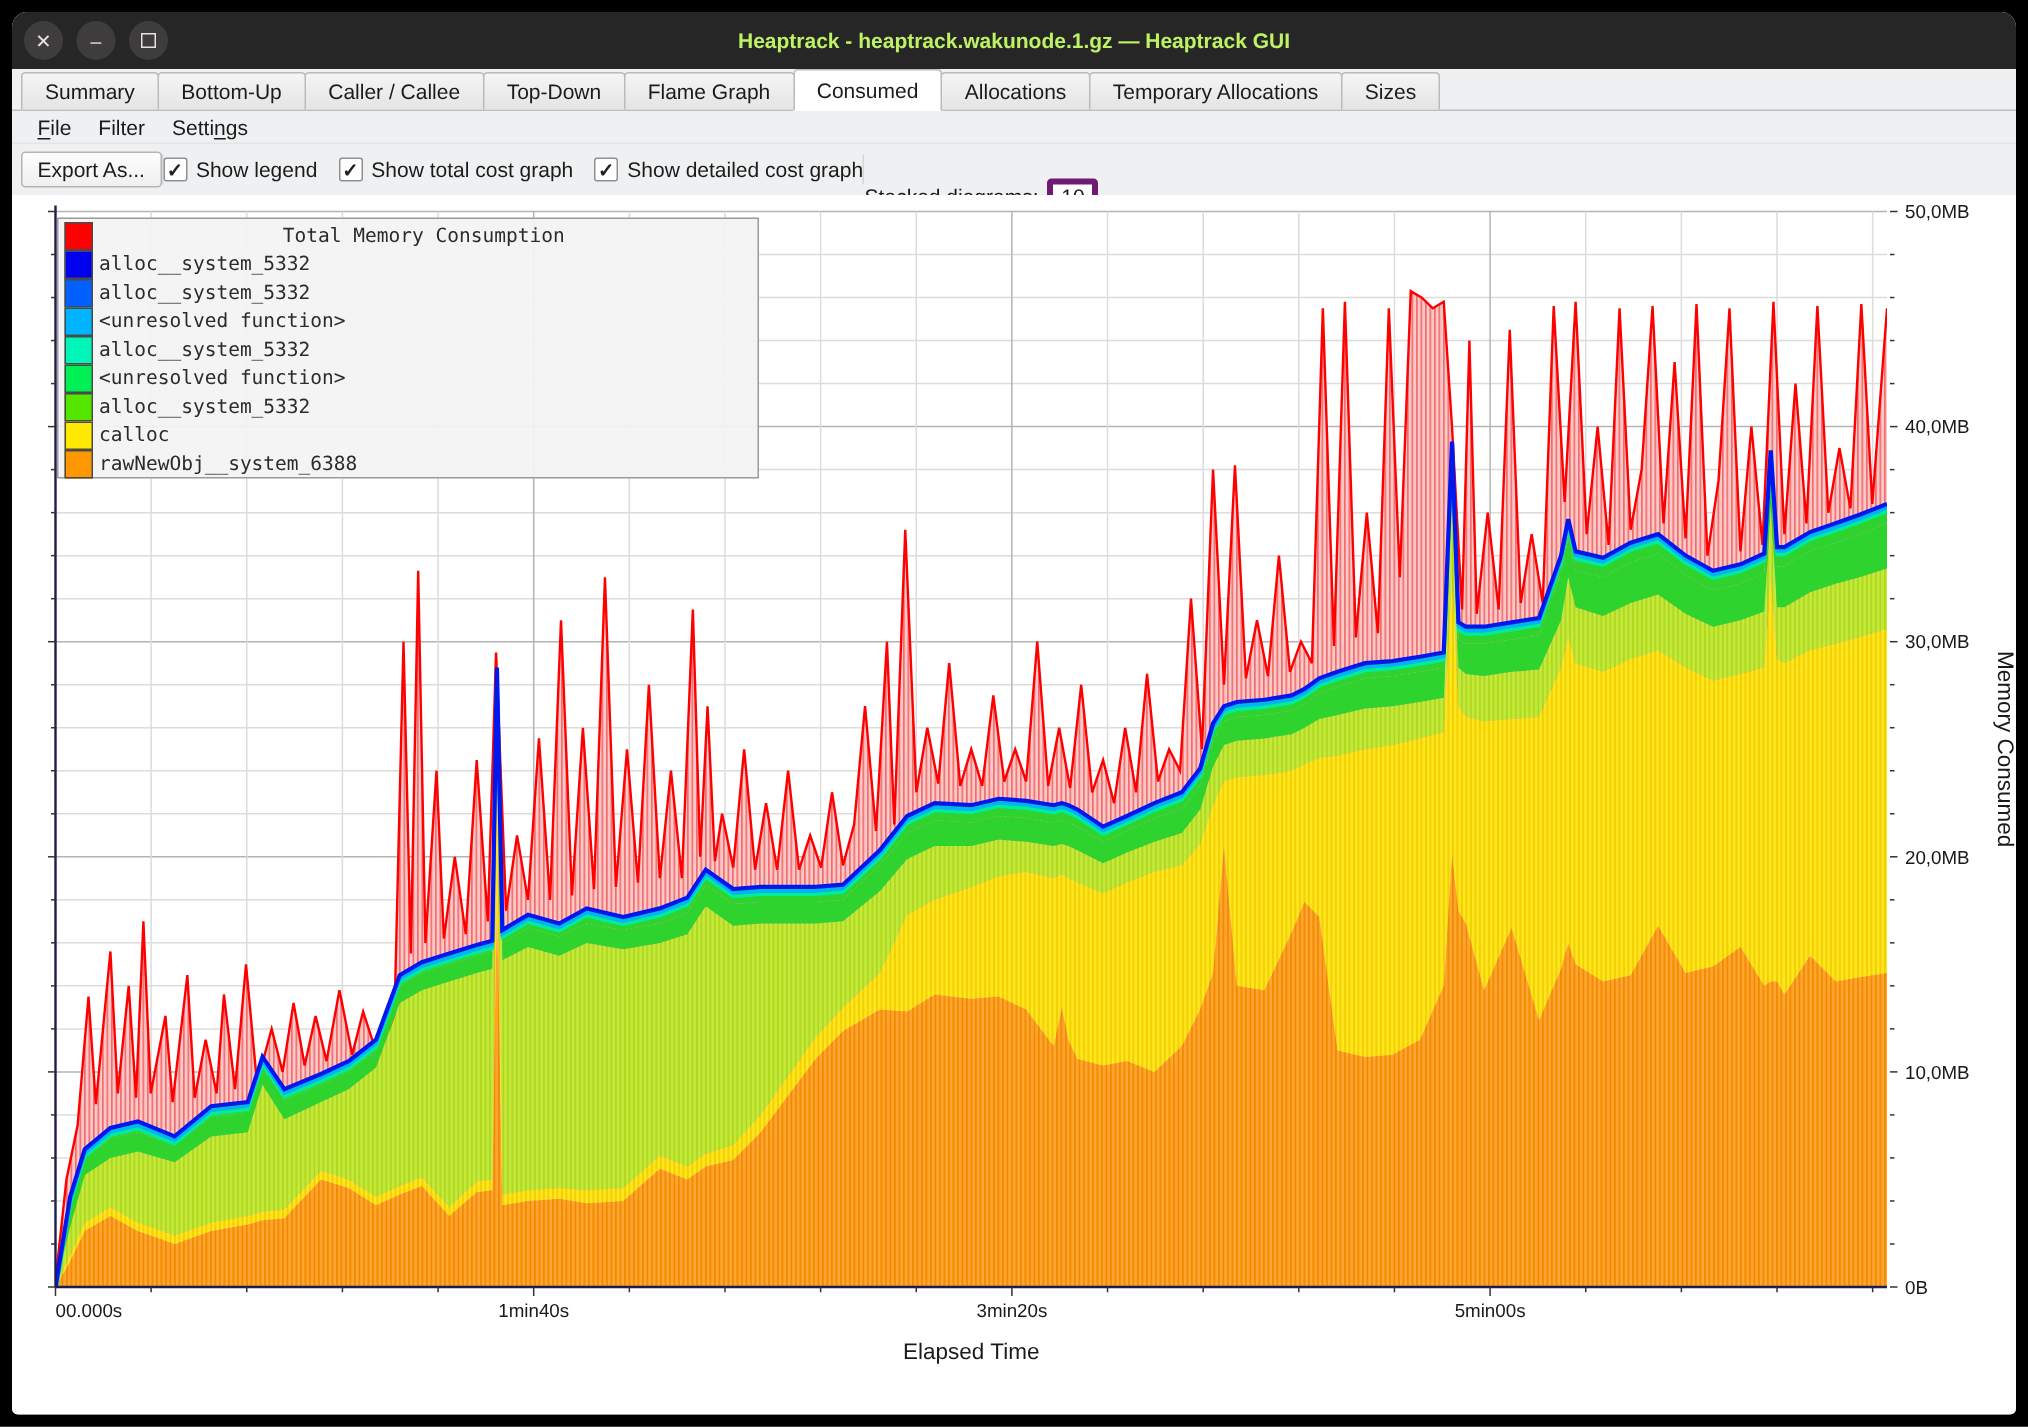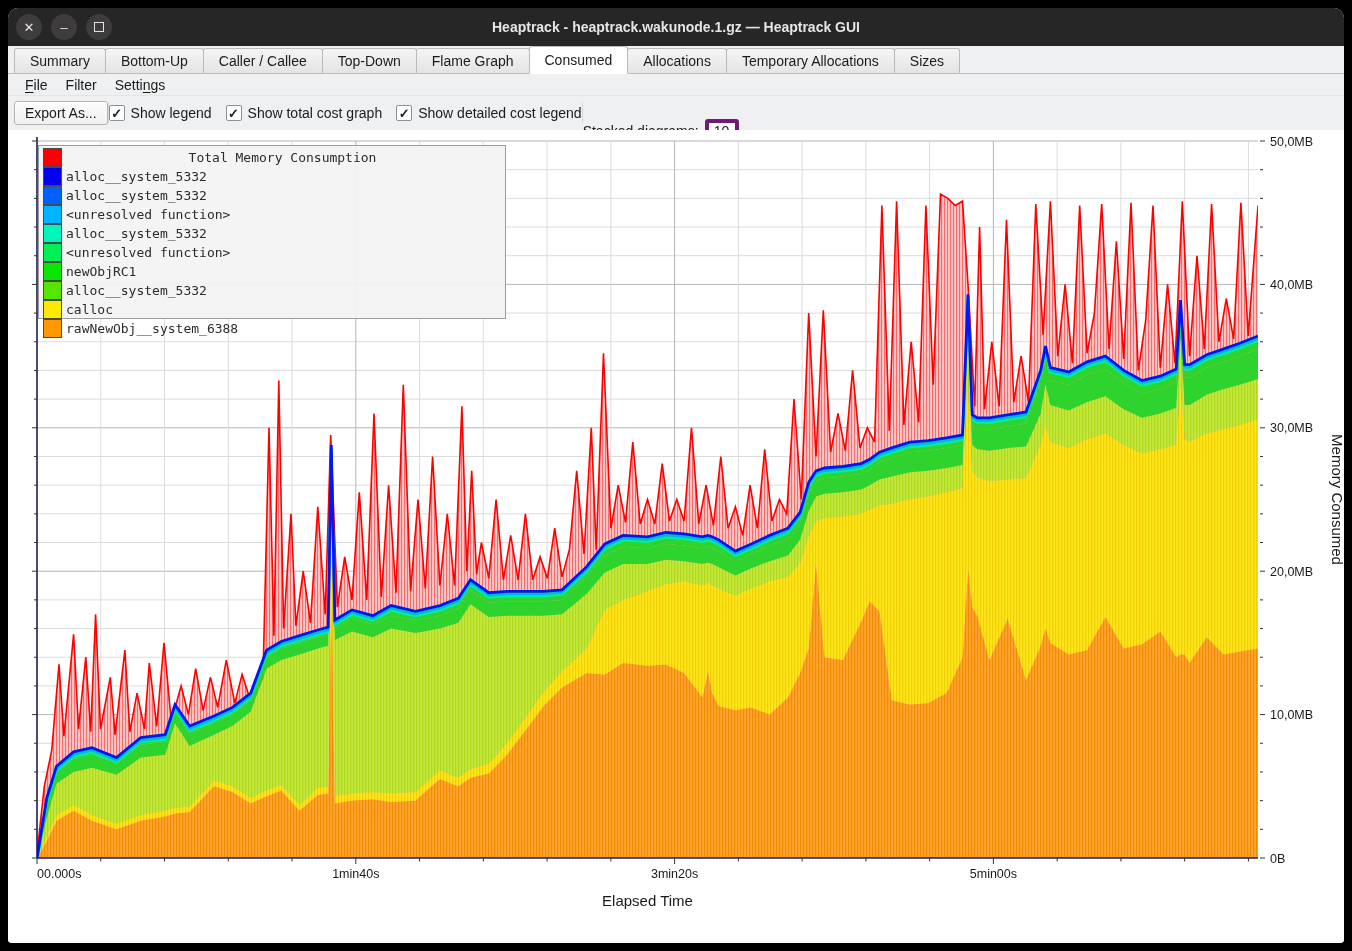--- a/index.html
+++ b/index.html
@@ -10,21 +10,21 @@
 
   
   #titlebar { position:relative; height:38px; background:#262626; display:flex;
               align-items:center; justify-content:center; }
   .winbtns { position:absolute; left:8px; top:0; height:38px; display:flex;
              align-items:center; gap:9px; }
   .winbtn { width:26px; height:26px; border-radius:50%; background:#3e3c3c; color:#e6e2e0;
             display:flex; align-items:center; justify-content:center; font-size:13px;
             line-height:1; cursor:default; }
   .winbtn .sq { width:10px; height:10px; border:1.6px solid #e6e2e0; display:block; }
-  #window-title { color:#e5e5e5; font-weight:bold; font-size:14px; }
+  #window-title { color:#bef264; font-weight:bold; font-size:14px; }
 
   
   #menubar { height:22px; background:#eff0f1; display:flex; align-items:center;
              padding-left:8px; border-bottom:1px solid #e3e4e5; }
   .menu-item { padding:1px 9px; font-size:14px; color:#1b1b1b; }
   .menu-item u { text-decoration:underline; text-underline-offset:2px; }
 
   
   #tabbar { height:28px; background:#eff0f1; display:flex; align-items:flex-end;
             padding-left:6px; border-bottom:1px solid #bcbdbe; }
@@ -110,21 +110,21 @@
         <label class="cb">
           <span class="box">✓</span>
           <span>Show legend</span>
         </label>
         <label class="cb">
           <span class="box">✓</span>
           <span>Show total cost graph</span>
         </label>
         <label class="cb">
           <span class="box">✓</span>
-          <span>Show detailed cost legend</span>
+          <span>Show detailed cost graph</span>
         </label>
       </span>
     <span class="tsep"></span>
     <span id="stacked-group">
       <span>Stacked diagrams:</span>
       <span id="spinbox">
         <span id="spin-value">10</span>
         <span class="spin-arrows">
           <div>▲</div>
           <div>▼</div>
@@ -324,24 +324,20 @@
         </div>
         <div class="lg-row">
           <span class="lg-swatch" style="background: rgb(0, 245, 185);"></span>
           <span class="lg-label">alloc__system_5332</span>
         </div>
         <div class="lg-row">
           <span class="lg-swatch" style="background: rgb(0, 239, 85);"></span>
           <span class="lg-label">&lt;unresolved function&gt;</span>
         </div>
         <div class="lg-row">
-          <span class="lg-swatch" style="background: rgb(10, 230, 0);"></span>
-          <span class="lg-label">newObjRC1</span>
-        </div>
-        <div class="lg-row">
           <span class="lg-swatch" style="background: rgb(85, 230, 0);"></span>
           <span class="lg-label">alloc__system_5332</span>
         </div>
         <div class="lg-row">
           <span class="lg-swatch" style="background: rgb(255, 233, 0);"></span>
           <span class="lg-label">calloc</span>
         </div>
         <div class="lg-row">
           <span class="lg-swatch" style="background: rgb(255, 152, 0);"></span>
           <span class="lg-label">rawNewObj__system_6388</span>

